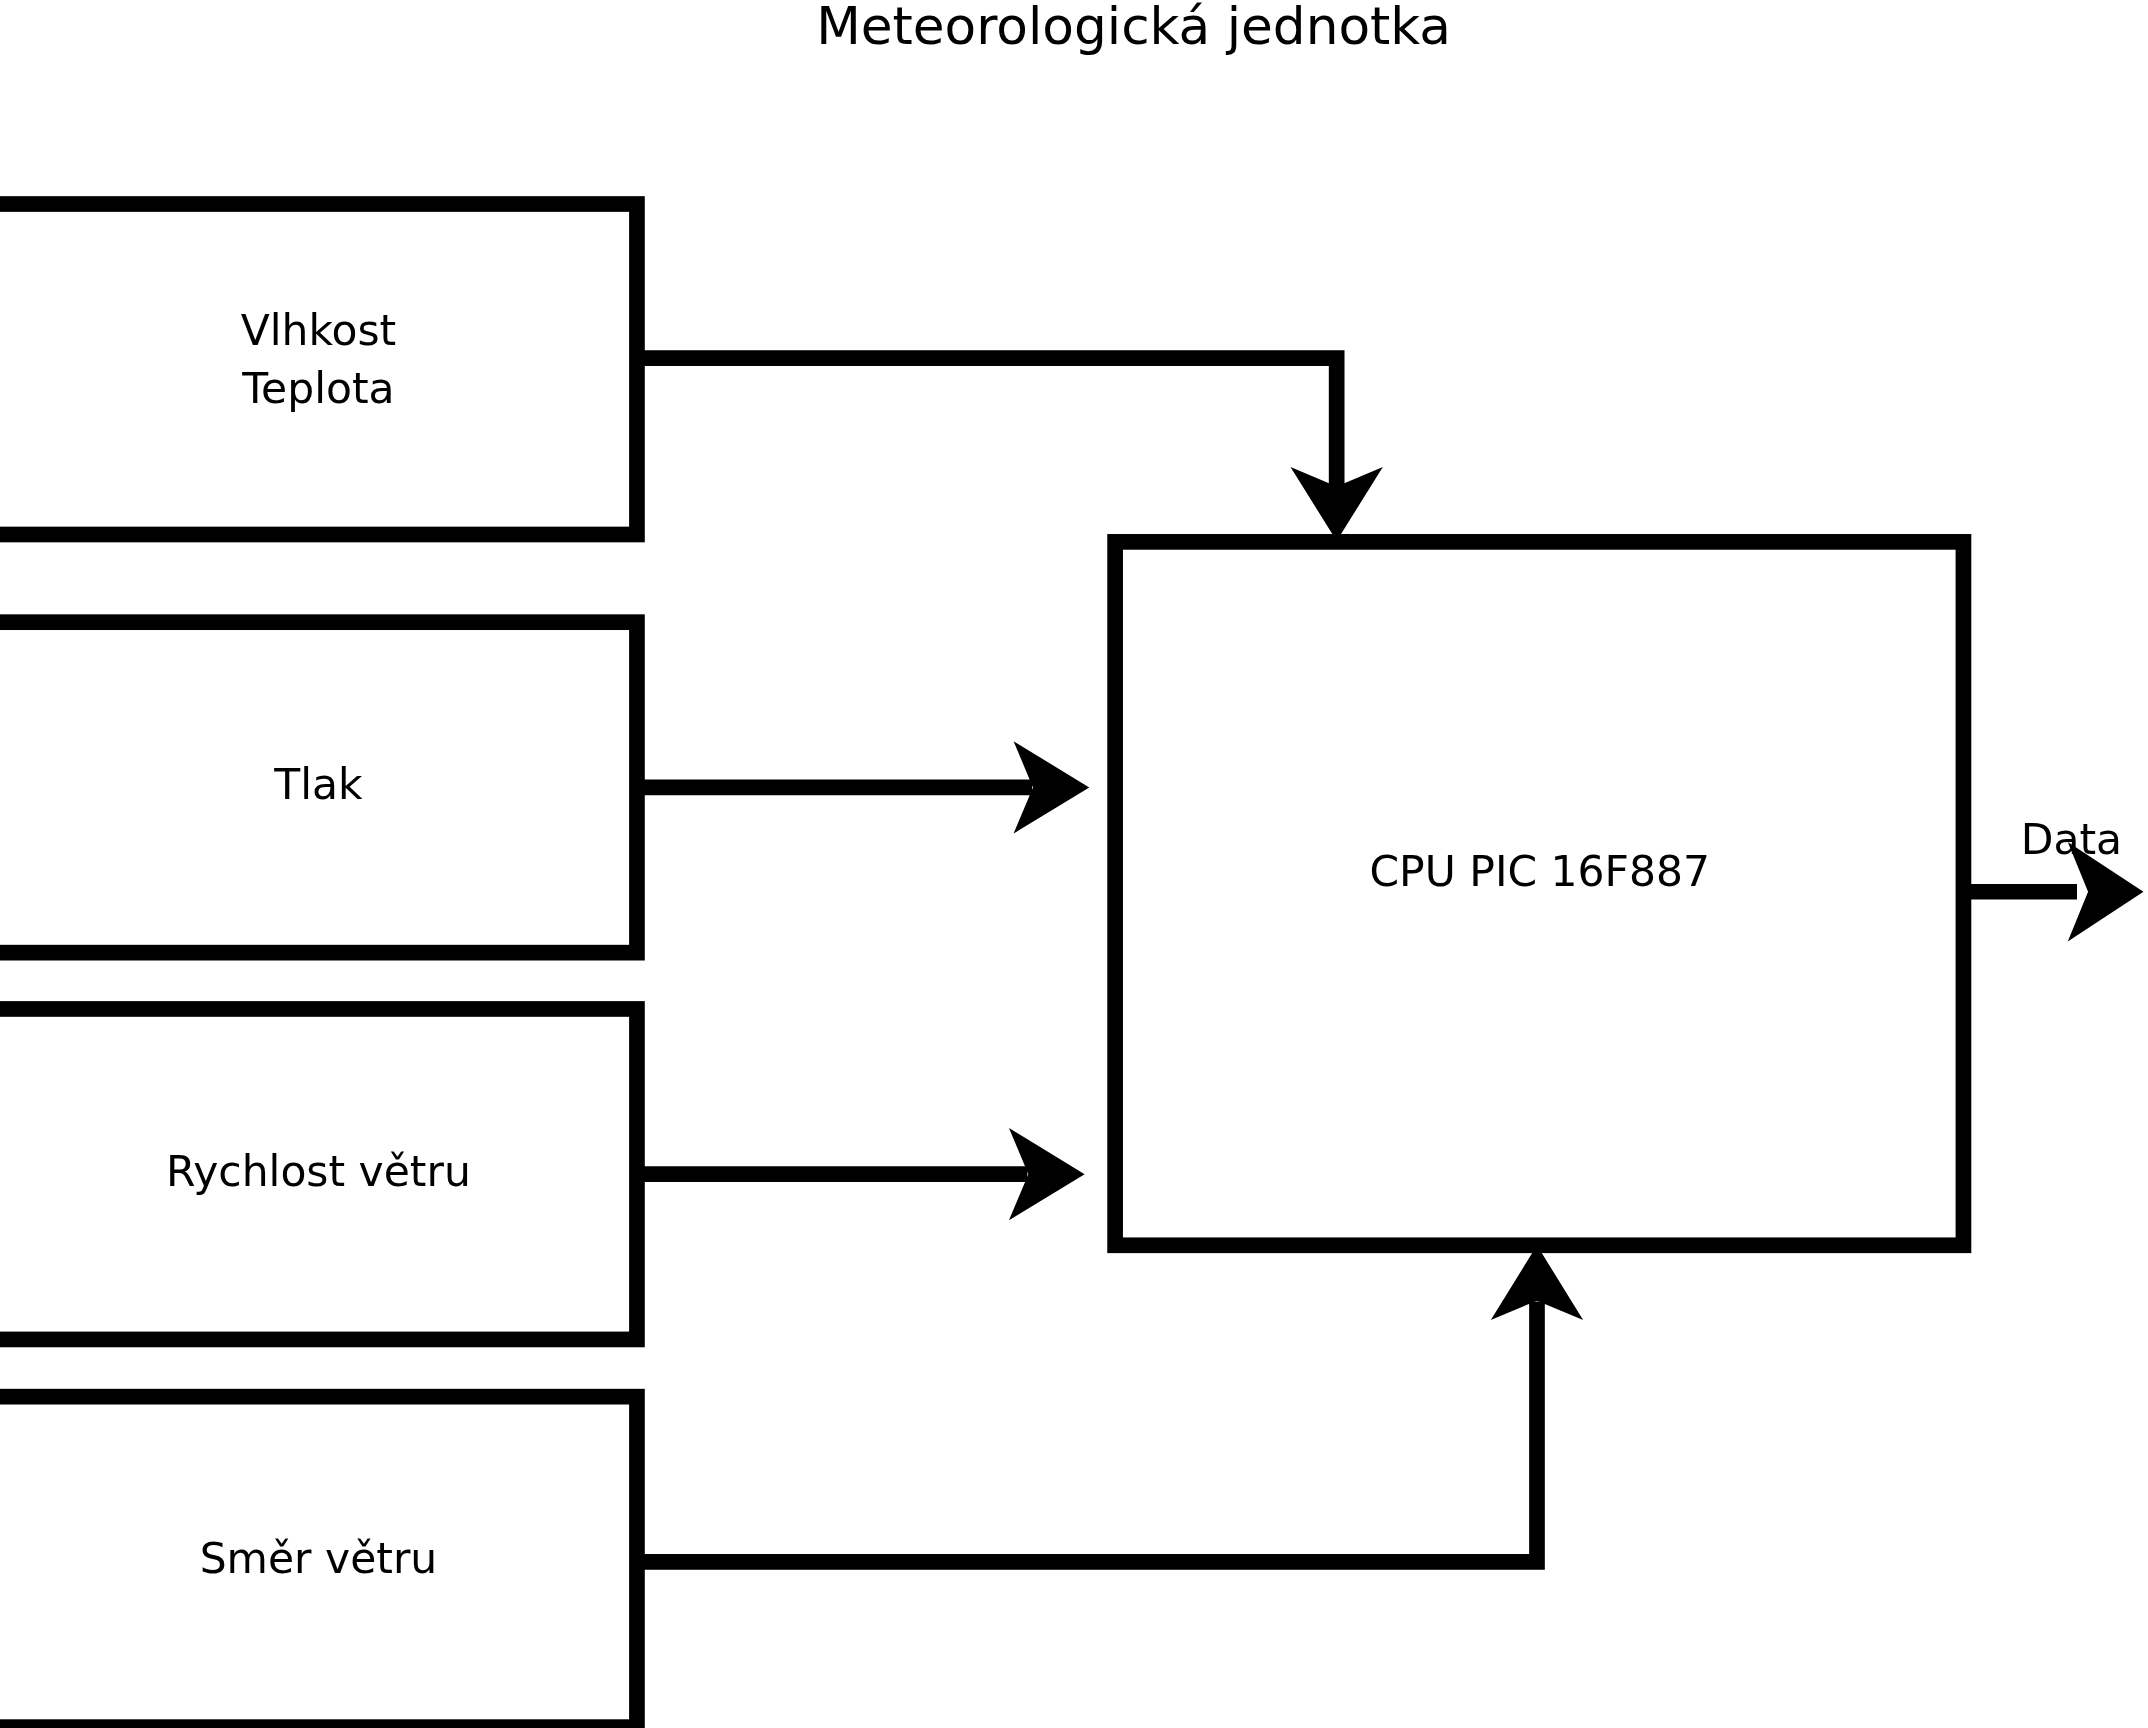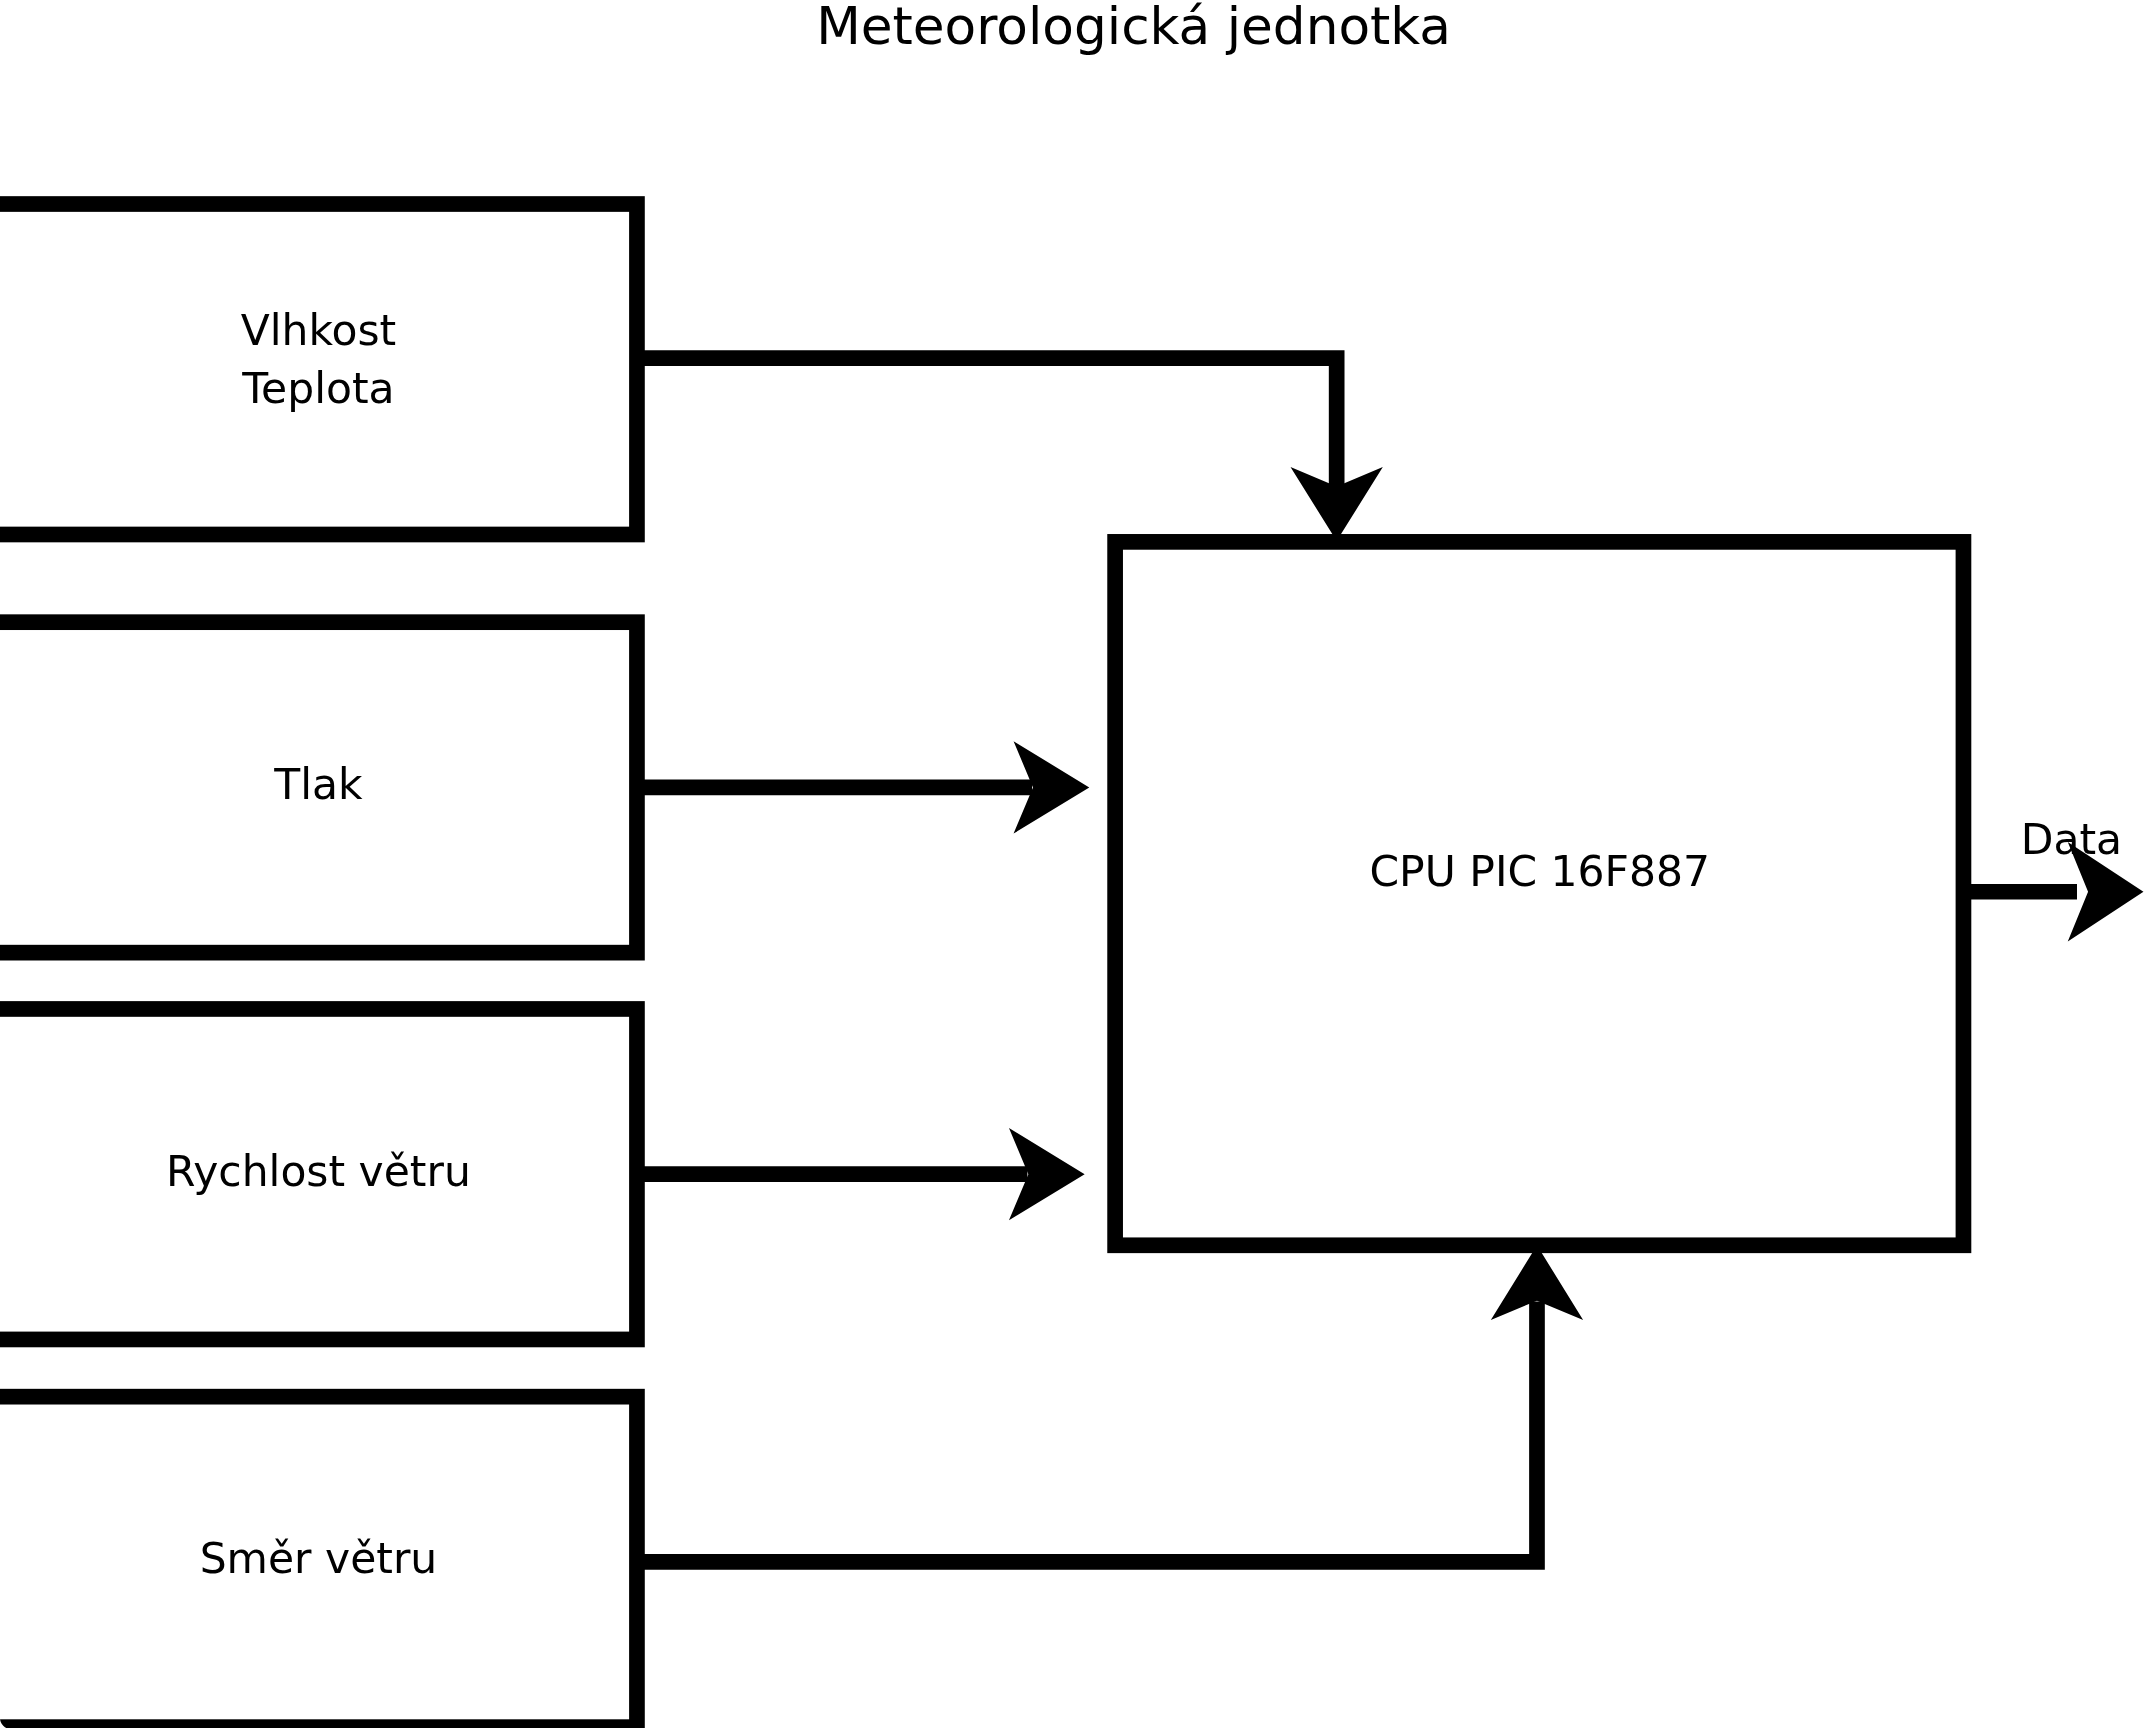--- a/index.html
+++ b/index.html
@@ -9,21 +9,20 @@
   }
   body {
     font-family: "DejaVu Sans", "Liberation Sans", sans-serif;
   }
   #canvas {
     position: relative;
     width: 2149px;
     height: 1729px;
     background: #ffffff;
     overflow: hidden;
-    border-radius: 11px;
   }
   #diagram-svg {
     position: absolute;
     left: 0;
     top: 0;
     width: 2149px;
     height: 1729px;
   }
   .box-rect {
     fill: #ffffff;

